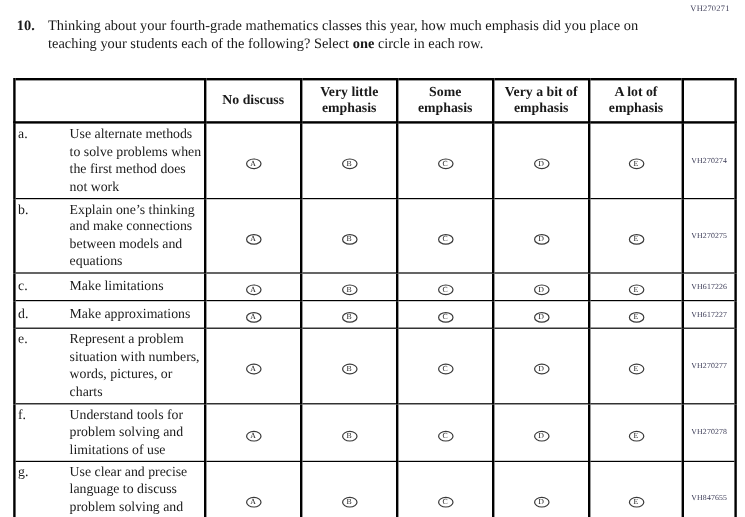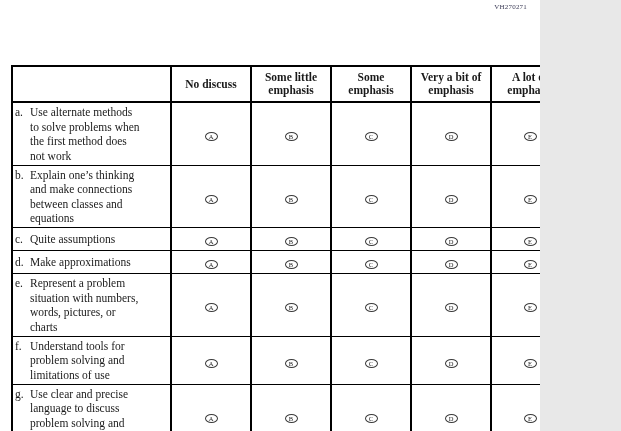--- a/index.html
+++ b/index.html
@@ -8,21 +8,21 @@
     --line-color:#000000;
     --page-bg:#ffffff;
   }
   html,body{margin:0;padding:0;}
   body{
     font-family:"Liberation Serif", serif;
     background:#e8e8e8;
   }
   .page{
     position:relative;
-    width:540px;
+    width:621px;
     height:431px;
     background:var(--page-bg);
     overflow:hidden;
     color:var(--body-text);
   }
   .top-code{
     position:absolute;
     top:3px;
     right:13px;
     font-size:7px;
@@ -84,20 +84,21 @@
     display:flex;
     font-size:11.5px;
     line-height:1.25;
   }
   .stem-letter{
     flex:0 0 15px;
     width:15px;
   }
   .stem-text{
     max-width:112px;
+    margin-left:28px;
   }
   td.bubble-cell{
     text-align:center;
   }
   .bubble{
     display:inline-block;
     box-sizing:border-box;
     width:13px;
     height:9px;
     border:1px solid #3a3a3a;
@@ -117,36 +118,40 @@
     letter-spacing:0.1px;
   }
 </style>
 </head>
 <body>
 
 <div class="page">
 
   <div class="top-code">VH270271</div>
 
+  <div class="question">
+    <span class="q-number">10.</span>
+    <span class="q-text"><span>Thinking about your fourth-grade mathematics classes this year, how much emphasis did you place on teaching your students each of the following? Select </span><b>one</b><span> circle in each row.</span></span>
+  </div>
 
   <table class="survey">
     <colgroup>
       <col style="width:159px">
       <col style="width:80px">
       <col style="width:80px">
       <col style="width:80px">
       <col style="width:80px">
       <col style="width:78px">
       <col style="width:44px">
     </colgroup>
     <thead>
       <tr>
         <th></th>
         <th>No discuss</th>
-        <th>Some little emphasis</th>
+        <th>Very little emphasis</th>
         <th>Some emphasis</th>
         <th>Very a bit of emphasis</th>
         <th>A lot of emphasis</th>
         <th></th>
       </tr>
     </thead>
     <tbody id="rows-body">
         <tr>
           <td class="stem-cell">
             <div class="stem">
@@ -158,35 +163,35 @@
           <td class="bubble-cell"><span class="bubble">B</span></td>
           <td class="bubble-cell"><span class="bubble">C</span></td>
           <td class="bubble-cell"><span class="bubble">D</span></td>
           <td class="bubble-cell"><span class="bubble">E</span></td>
           <td class="code-cell">VH270274</td>
         </tr>
         <tr>
           <td class="stem-cell">
             <div class="stem">
               <span class="stem-letter">b.</span>
-              <span class="stem-text">Explain one’s thinking and make connections between classes and equations</span>
+              <span class="stem-text">Explain one’s thinking and make connections between models and equations</span>
             </div>
           </td>
           <td class="bubble-cell"><span class="bubble">A</span></td>
           <td class="bubble-cell"><span class="bubble">B</span></td>
           <td class="bubble-cell"><span class="bubble">C</span></td>
           <td class="bubble-cell"><span class="bubble">D</span></td>
           <td class="bubble-cell"><span class="bubble">E</span></td>
           <td class="code-cell">VH270275</td>
         </tr>
         <tr>
           <td class="stem-cell">
             <div class="stem">
               <span class="stem-letter">c.</span>
-              <span class="stem-text">Quite assumptions</span>
+              <span class="stem-text">Make limitations</span>
             </div>
           </td>
           <td class="bubble-cell"><span class="bubble">A</span></td>
           <td class="bubble-cell"><span class="bubble">B</span></td>
           <td class="bubble-cell"><span class="bubble">C</span></td>
           <td class="bubble-cell"><span class="bubble">D</span></td>
           <td class="bubble-cell"><span class="bubble">E</span></td>
           <td class="code-cell">VH617226</td>
         </tr>
         <tr>

